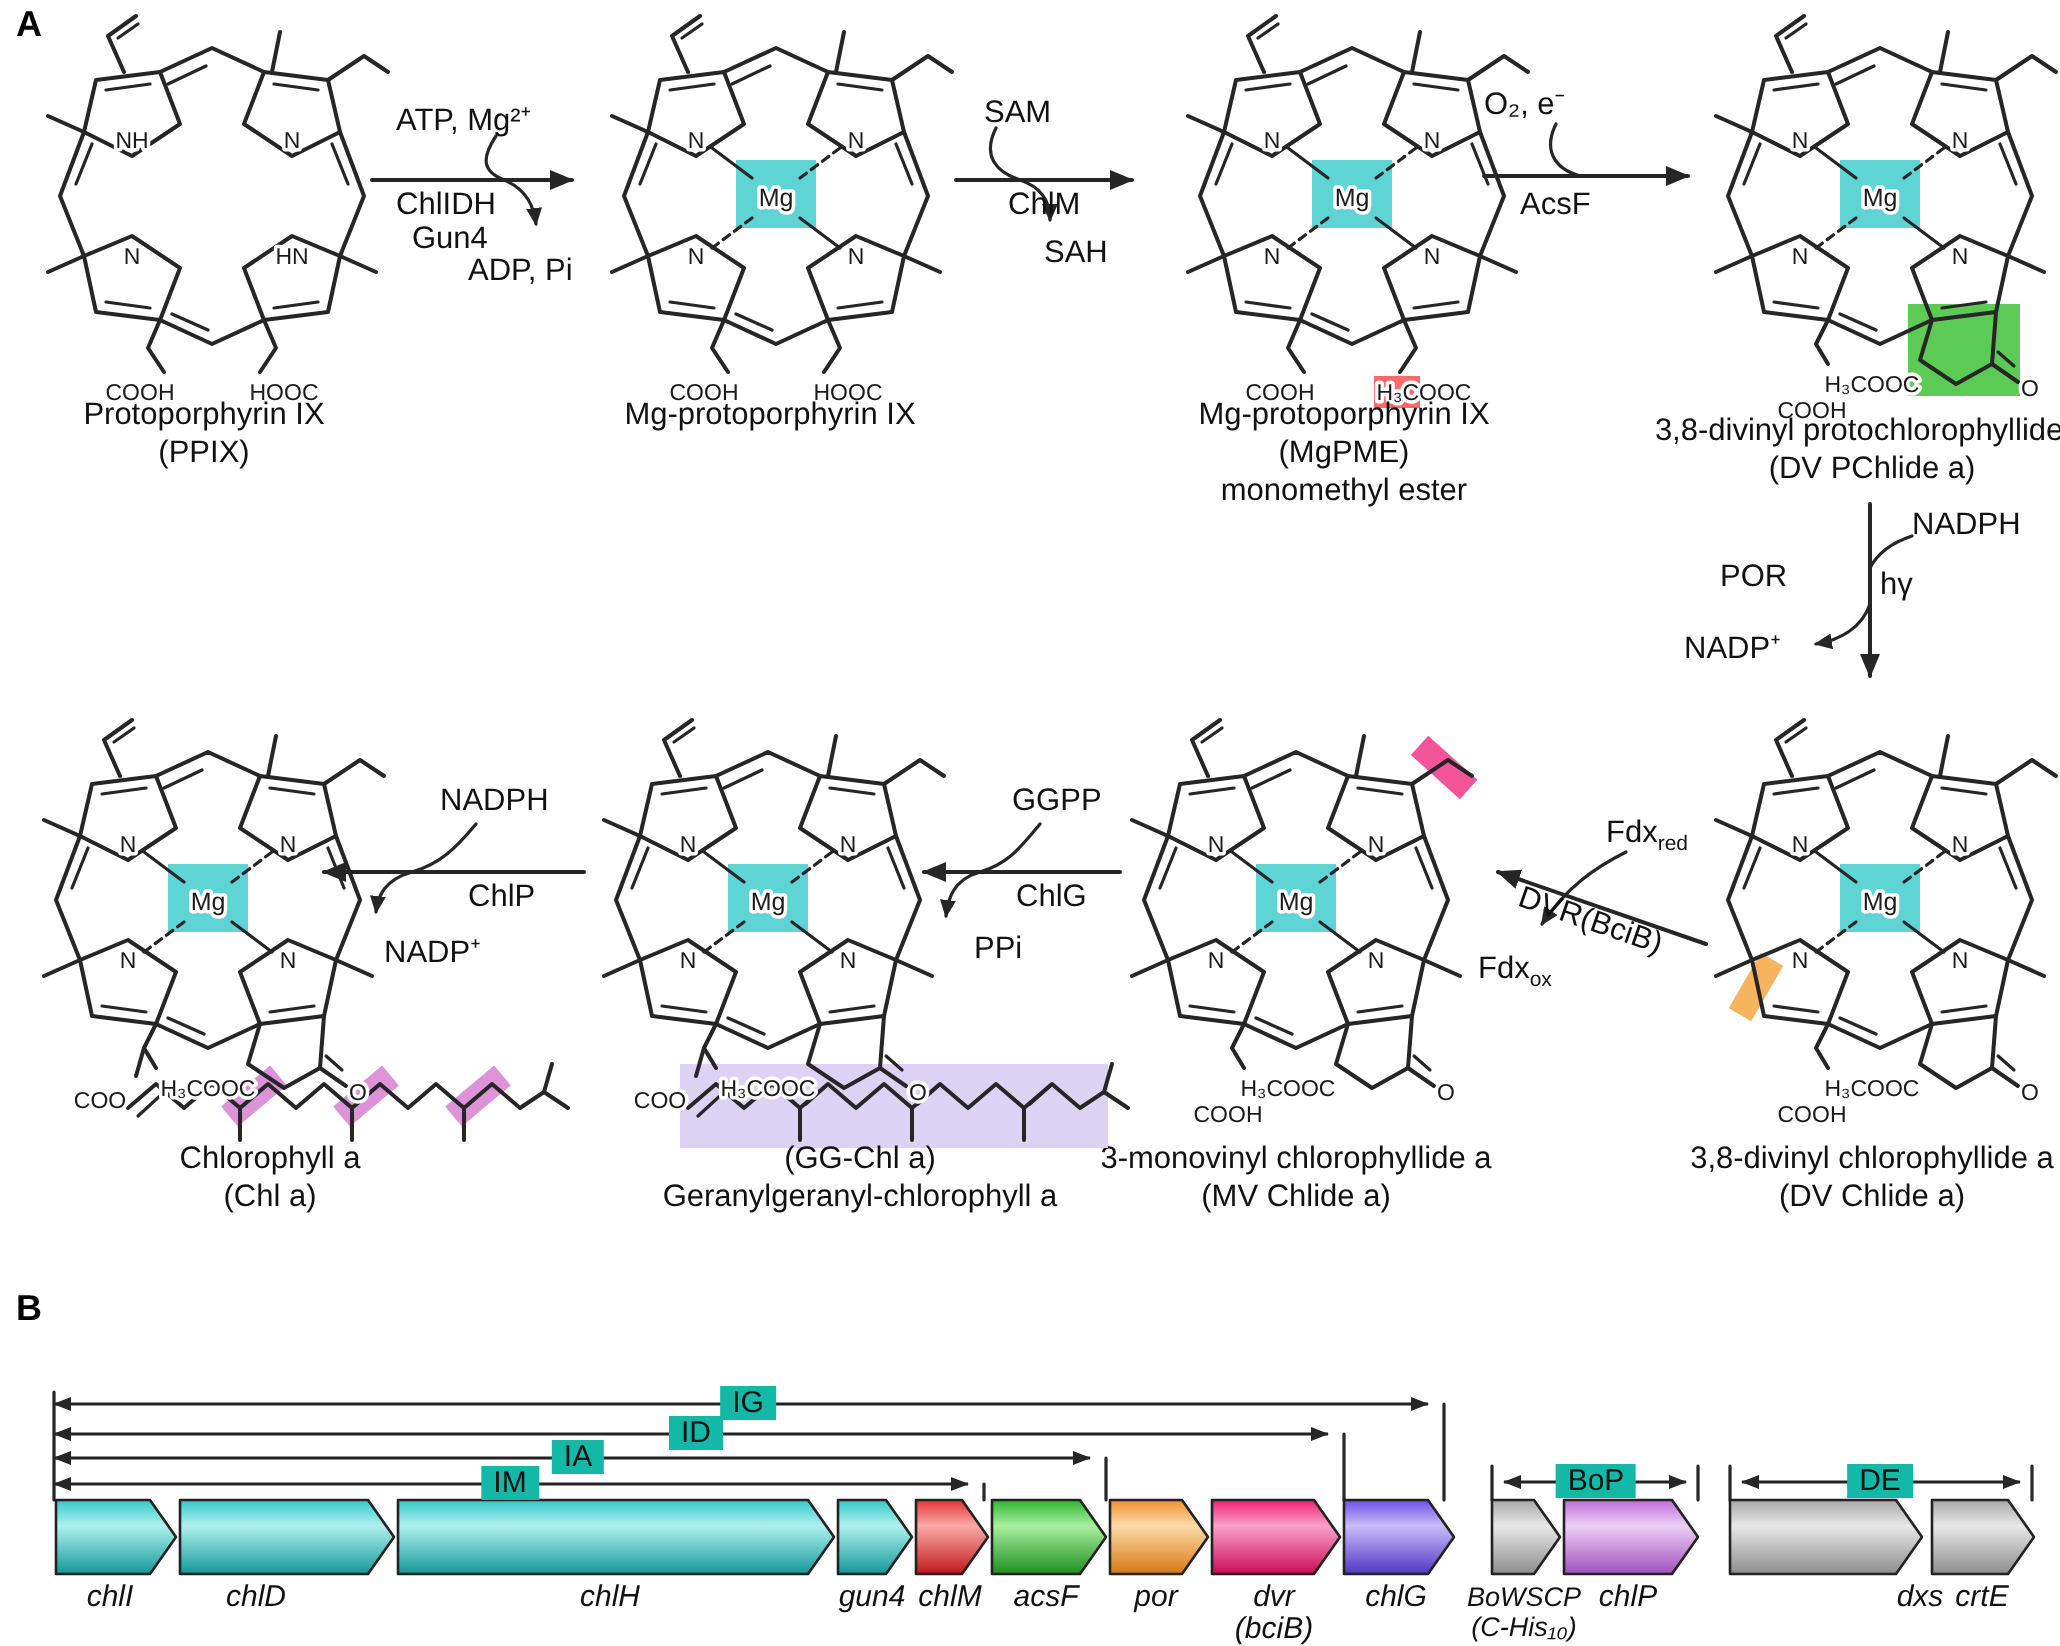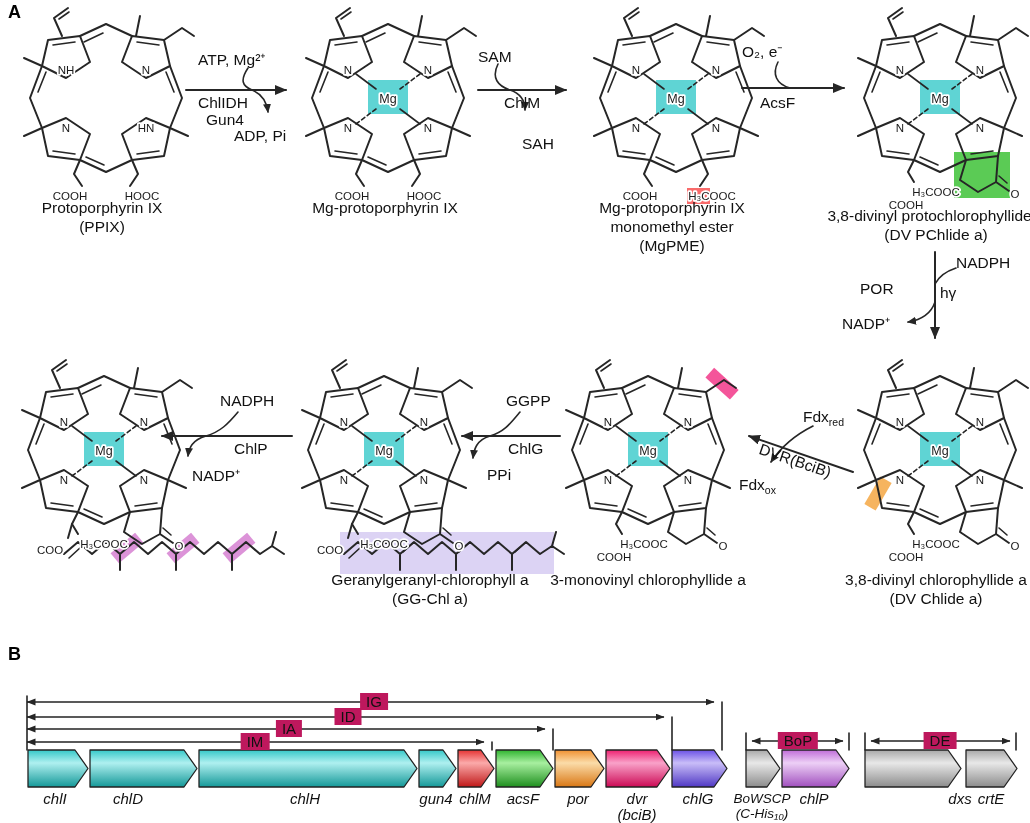--- a/index.html
+++ b/index.html
@@ -10,21 +10,21 @@
   .thin{stroke-width:1.6}
   .dash{stroke-dasharray:4 3;stroke-width:1.6}
   .atom{font-family:"Liberation Sans",sans-serif;font-size:11.5px;fill:#1a1a1a;text-anchor:middle;paint-order:stroke;stroke:#fff;stroke-width:3.5px;stroke-linejoin:round}
   .mgtx{font-size:12.5px}
   .caption{position:absolute;width:240px;text-align:center;font-size:15.5px;line-height:19px;color:#111}
   .rxn{position:absolute}
   .rlabel{position:absolute;font-size:15.5px;color:#111;white-space:nowrap}
   .rlabel sub{font-size:10.5px}
   .rot{transform-origin:center;transform:rotate(19deg);text-align:center}
   .glabel{position:absolute;font-style:italic;font-size:15px;text-align:center;width:120px;white-space:nowrap}
-  .blabel{position:absolute;background:#be185d;padding:0 6px;font-size:15px;transform:translateX(-50%);white-space:nowrap}
+  .blabel{position:absolute;background:#14b8a6;padding:0 6px;font-size:15px;transform:translateX(-50%);white-space:nowrap}
   .gene-edge{stroke:#222;stroke-width:1.3;stroke-linejoin:round}
 </style>
 </head>
 <body>
 
 <div id="fig">
 
   <svg width="0" height="0" style="position:absolute">
     <defs>
       <marker id="ah" markerUnits="userSpaceOnUse" markerWidth="13" markerHeight="11" refX="11" refY="5" orient="auto">
@@ -140,43 +140,43 @@
   </svg>
   <div class="caption" style="left:265px;top:198px">
     <div>Mg-protoporphyrin IX</div>
   </div>
 
   <div class="rxn" style="left:478px;top:48px;width:100px;height:96px">
     <svg class="rsvg" style="left:0;top:0" width="100" height="96">
       <path class="bond" d="M0,42 L88,42" marker-end="url(#ah)"></path>
       <path class="bond thin" d="M20,16 C13,30 20,38 32,42 C44,46 47,54 47,62" marker-end="url(#ahs)"></path>
     </svg>
-    <span class="rlabel" style="left:0;top:0">SAM</span>
+    <span class="rlabel" style="left:14px;top:0">SAM</span>
     <span class="rlabel" style="left:26px;top:46px">ChlM</span>
-    <span class="rlabel" style="left:44px;top:87px">SAH</span>
+    <span class="rlabel" style="left:44px;top:70px">SAH</span>
   </div>
 
   <svg class="struct" style="left:588px;top:4px" width="176" height="206" viewBox="0 0 176 206">
     <rect x="68" y="76" width="40" height="34" style="fill: rgb(95, 212, 212);"></rect>
     <use href="#macroG"></use>
       <use href="#acidG"></use>
       <use href="#mgG"></use>
     <rect x="99" y="184" width="23" height="16" style="fill: rgb(249, 107, 107);"></rect>
     <text class="atom" x="48" y="70">N</text>
     <text class="atom" x="128" y="70">N</text>
     <text class="atom" x="48" y="128">N</text>
     <text class="atom" x="128" y="128">N</text>
     <text class="atom mgtx" x="88" y="99">Mg</text>
     <text class="atom" x="52" y="196">COOH</text>
     <text class="atom" x="124" y="196">H₃COOC</text>
   </svg>
   <div class="caption" style="left:552px;top:198px">
     <div>Mg-protoporphyrin IX</div>
+    <div>(MgPME)</div>
     <div>monomethyl ester</div>
-    <div>(MgPME)</div>
   </div>
 
   <div class="rxn" style="left:740px;top:40px;width:116px;height:76px">
     <svg class="rsvg" style="left:0;top:0" width="116" height="76">
       <path class="bond" d="M2,48 L104,48" marker-end="url(#ah)"></path>
       <path class="bond thin" d="M38,22 C32,34 36,44 50,48"></path>
     </svg>
     <span class="rlabel" style="left:2px;top:0">O₂, e⁻</span>
     <span class="rlabel" style="left:20px;top:54px">AcsF</span>
   </div>
@@ -253,20 +253,21 @@
     <text class="atom" x="128" y="70">N</text>
     <text class="atom" x="48" y="128">N</text>
     <text class="atom" x="128" y="128">N</text>
     <text class="atom mgtx" x="88" y="99">Mg</text>
     <text class="atom" x="163" y="194">O</text>
     <text class="atom" x="84" y="192">H₃COOC</text>
     <text class="atom" x="54" y="205">COOH</text>
   </svg>
   <div class="caption" style="left:528px;top:570px">
     <div>3-monovinyl chlorophyllide a</div>
+    <div>(MV Chlide a)</div>
   </div>
 
   <div class="rxn" style="left:448px;top:392px;width:116px;height:104px">
     <svg class="rsvg" style="left:0;top:0" width="116" height="104">
       <path class="bond" d="M112,44 L14,44" marker-end="url(#ah)"></path>
       <path class="bond thin" d="M72,20 C62,32 56,40 42,44 C28,48 26,58 25,66" marker-end="url(#ahs)"></path>
     </svg>
     <span class="rlabel" style="left:58px;top:0">GGPP</span>
     <span class="rlabel" style="left:60px;top:48px">ChlG</span>
     <span class="rlabel" style="left:39px;top:74px">PPi</span>
@@ -284,22 +285,22 @@
     <text class="atom" x="48" y="70">N</text>
     <text class="atom" x="128" y="70">N</text>
     <text class="atom" x="48" y="128">N</text>
     <text class="atom" x="128" y="128">N</text>
     <text class="atom mgtx" x="88" y="99">Mg</text>
     <text class="atom" x="163" y="194">O</text>
     <text class="atom" x="88" y="192">H₃COOC</text>
     <text class="atom" x="34" y="198">COO</text>
   </svg>
   <div class="caption" style="left:310px;top:570px">
+    <div>(GG-Chl a)</div>
     <div>Geranylgeranyl-chlorophyll a</div>
-    <div>(GG-Chl a)</div>
   </div>
 
   <div class="rxn" style="left:148px;top:392px;width:150px;height:104px">
     <svg class="rsvg" style="left:0;top:0" width="150" height="104">
       <path class="bond" d="M144,44 L14,44" marker-end="url(#ah)"></path>
       <path class="bond thin" d="M90,20 C80,32 72,40 58,44 C44,48 41,56 40,64" marker-end="url(#ahs)"></path>
     </svg>
     <span class="rlabel" style="left:72px;top:0">NADPH</span>
     <span class="rlabel" style="left:86px;top:48px">ChlP</span>
     <span class="rlabel" style="left:44px;top:72px">NADP⁺</span>
@@ -318,20 +319,24 @@
     <path class="bond thin" d="M53,202 L65,191"></path>
     <text class="atom" x="48" y="70">N</text>
     <text class="atom" x="128" y="70">N</text>
     <text class="atom" x="48" y="128">N</text>
     <text class="atom" x="128" y="128">N</text>
     <text class="atom mgtx" x="88" y="99">Mg</text>
     <text class="atom" x="163" y="194">O</text>
     <text class="atom" x="88" y="192">H₃COOC</text>
     <text class="atom" x="34" y="198">COO</text>
   </svg>
+  <div class="caption" style="left:15px;top:570px">
+    <div>Chlorophyll a</div>
+    <div>(Chl a)</div>
+  </div>
 
   <div class="panel-label" style="left:8px;top:644px">B</div>
 
   <svg class="pbsvg" style="left:0;top:640px" width="1030" height="183">
 
     <path class="bond thin" d="M27,56 L27,110 M722,62 L722,110 M672,77 L672,110 M553,89 L553,110 M492,102 L492,110 M746,93 L746,110 M849,93 L849,110 M865,93 L865,110 M1016,93 L1016,110" stroke="#222"></path>
 
     <path d="M27,62 L714,62" fill="none" stroke="#222" stroke-width="1.5" marker-start="url(#ab)" marker-end="url(#ab)"></path>
     <path d="M27,77 L664,77" fill="none" stroke="#222" stroke-width="1.5" marker-start="url(#ab)" marker-end="url(#ab)"></path>
     <path d="M27,89 L545,89" fill="none" stroke="#222" stroke-width="1.5" marker-start="url(#ab)" marker-end="url(#ab)"></path>

